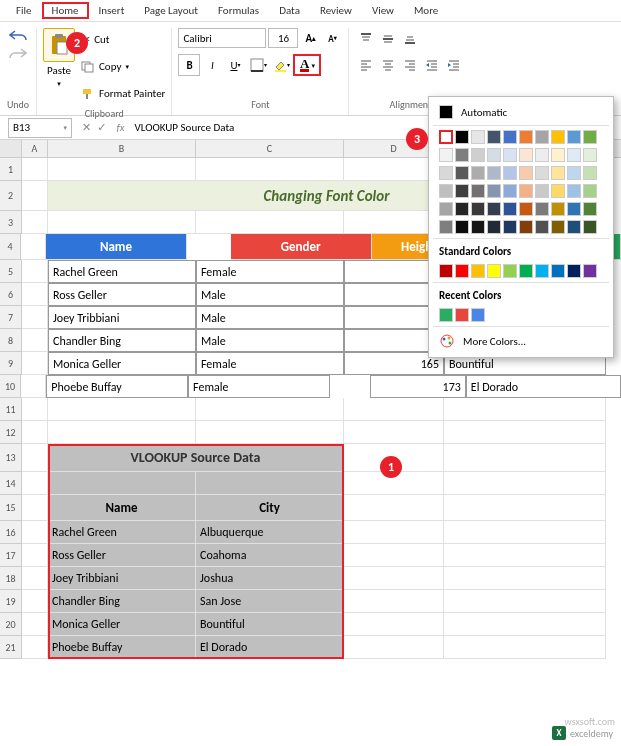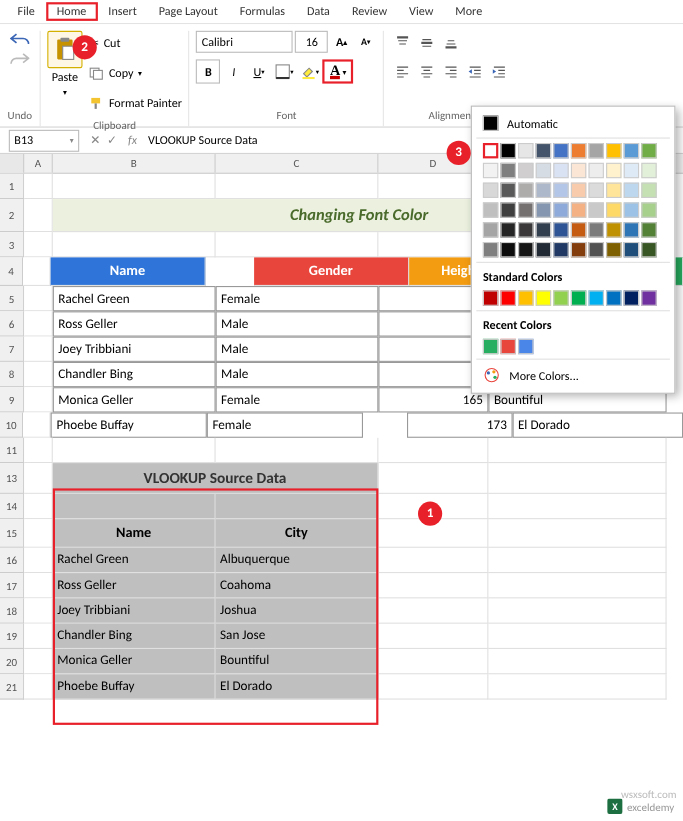--- a/index.html
+++ b/index.html
@@ -367,20 +367,28 @@
       <div class="row">
         <div class="rh">10</div>
         <div class="cell cA"></div>
         <div class="cell cB" style="border: 1px solid rgb(153, 153, 153);">Phoebe Buffay</div>
         <div class="cell cC" style="border: 1px solid rgb(153, 153, 153);">Female</div>
         <div class="cell cD" style="border: 1px solid rgb(153, 153, 153); justify-content: flex-end; margin-left: 40px;">173</div>
         <div class="cell cE" style="border: 1px solid rgb(153, 153, 153);">El Dorado</div>
       </div>
       <div class="row">
         <div class="rh">11</div>
+        <div class="cell cA"></div>
+        <div class="cell cB"></div>
+        <div class="cell cC"></div>
+        <div class="cell cD"></div>
+        <div class="cell cE"></div>
+      </div>
+      <div class="row">
+        <div class="rh">12</div>
         <div class="cell cA"></div>
         <div class="cell cB"></div>
         <div class="cell cC"></div>
         <div class="cell cD"></div>
         <div class="cell cE"></div>
       </div>
       <div class="row" style="height: 28px;">
         <div class="rh">13</div>
         <div class="cell cA"></div>
         <div class="cell srchead selbox" style="width: 296px;">VLOOKUP Source Data</div>

